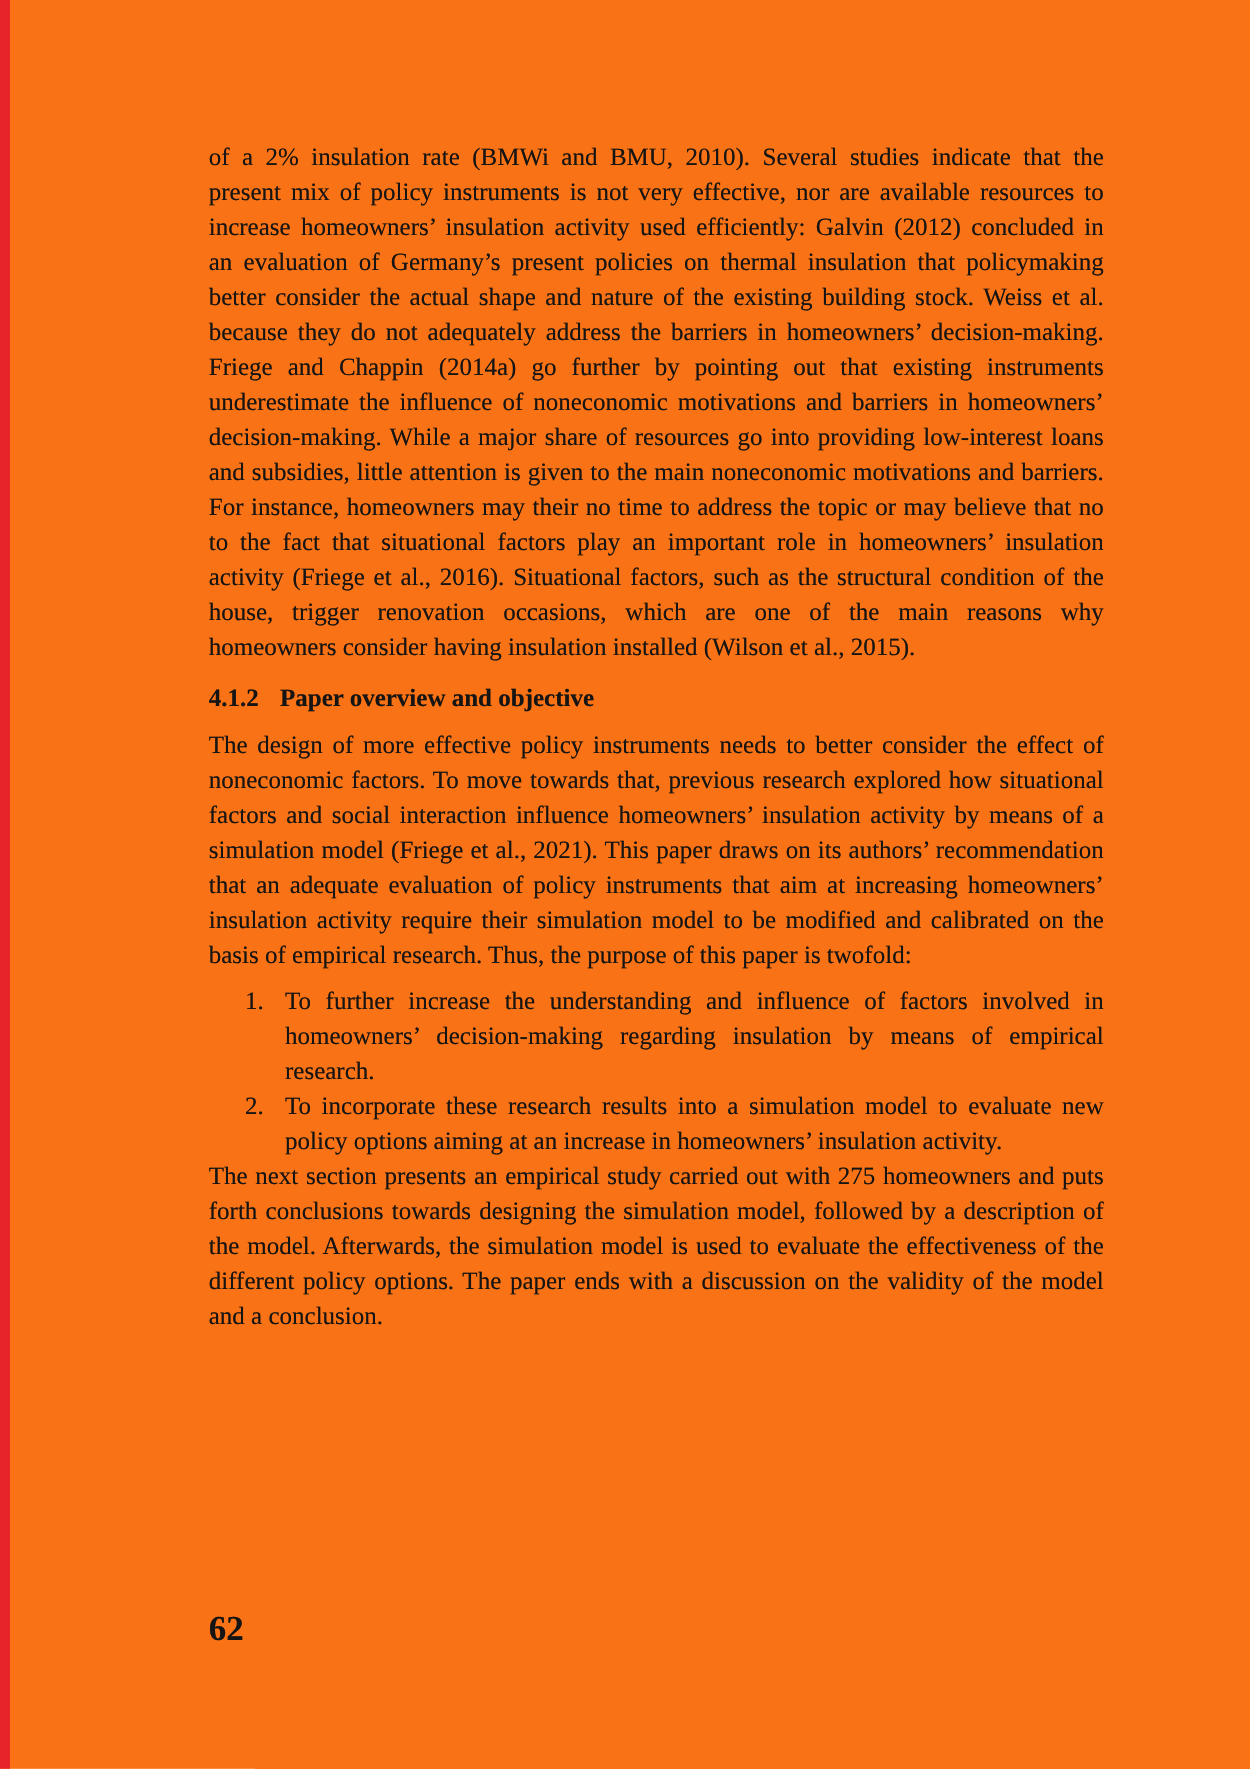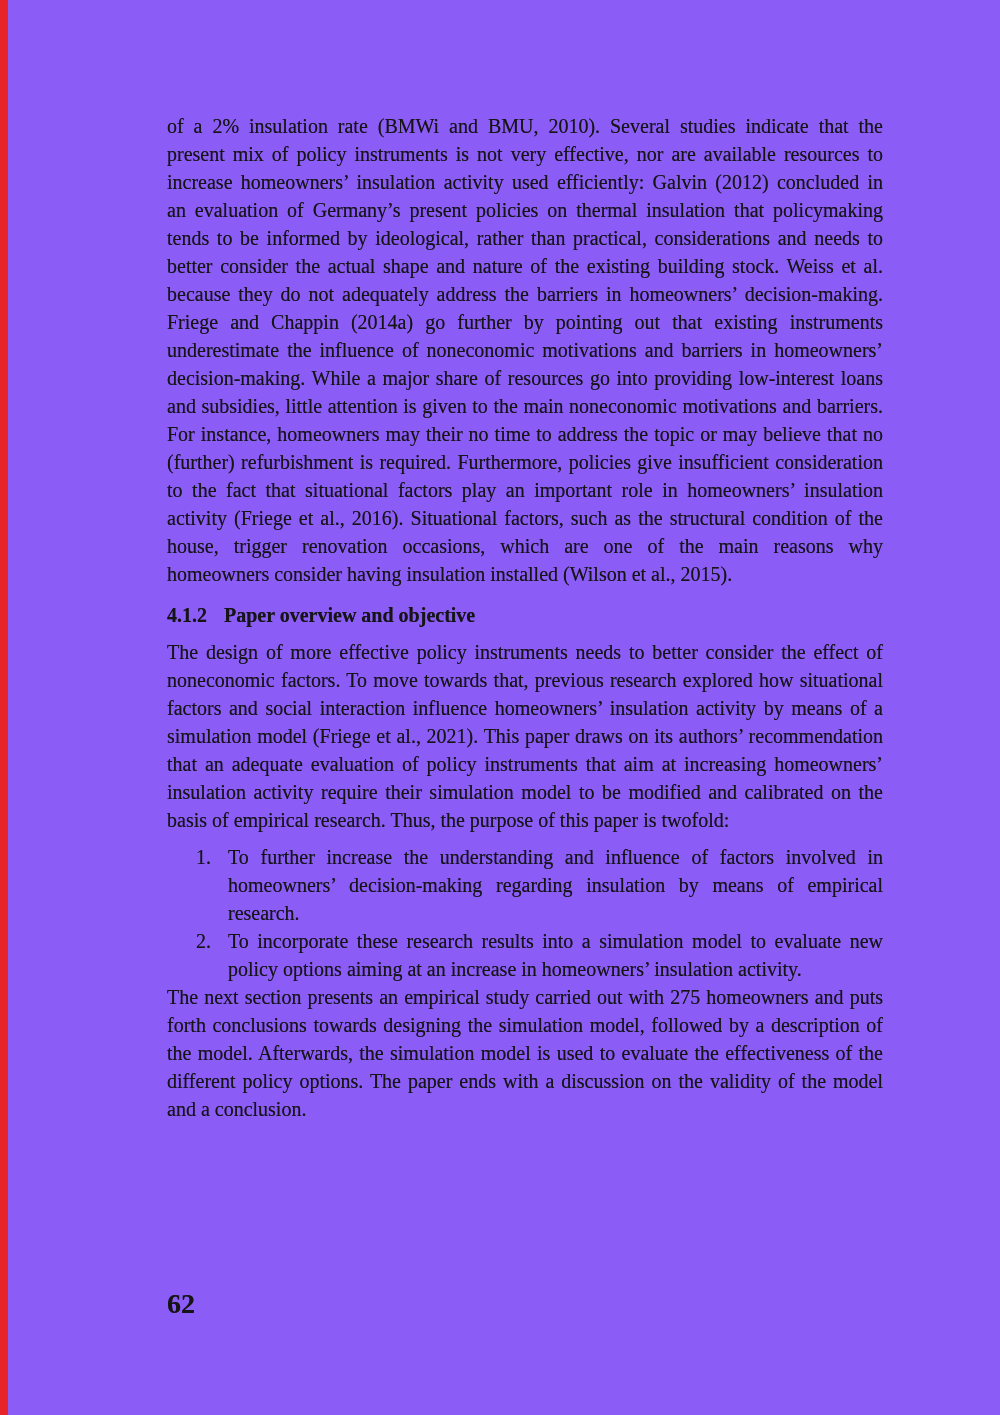--- a/index.html
+++ b/index.html
@@ -8,21 +8,21 @@
     height: 1415px;
     background: #ffffff;
     font-family: "Liberation Serif", "DejaVu Serif", serif;
     color: #151515;
     position: relative;
     overflow: hidden;
   }
   .page {
     position: absolute;
     inset: 0;
-    background: #8b5cf6;
+    background: #f97316;
   }
   .edge-stripe {
     position: absolute;
     left: 0;
     top: 0;
     width: 8px;
     height: 1415px;
     background: #e8242b;
   }
   .text-col {
@@ -88,29 +88,27 @@
 
   <div class="edge-stripe"></div>
 
   <div class="text-col">
 
     <div class="para para-1">
         <div class="line">of a 2% insulation rate (BMWi and BMU, 2010). Several studies indicate that the</div>
         <div class="line">present mix of policy instruments is not very effective, nor are available resources to</div>
         <div class="line">increase homeowners’ insulation activity used efficiently: Galvin (2012) concluded in</div>
         <div class="line">an evaluation of Germany’s present policies on thermal insulation that policymaking</div>
-        <div class="line">tends to be informed by ideological, rather than practical, considerations and needs to</div>
         <div class="line">better consider the actual shape and nature of the existing building stock. Weiss et al.</div>
         <div class="line">because they do not adequately address the barriers in homeowners’ decision-making.</div>
         <div class="line">Friege and Chappin (2014a) go further by pointing out that existing instruments</div>
         <div class="line">underestimate the influence of noneconomic motivations and barriers in homeowners’</div>
         <div class="line">decision-making. While a major share of resources go into providing low-interest loans</div>
         <div class="line">and subsidies, little attention is given to the main noneconomic motivations and barriers.</div>
         <div class="line">For instance, homeowners may their no time to address the topic or may believe that no</div>
-        <div class="line">(further) refurbishment is required. Furthermore, policies give insufficient consideration</div>
         <div class="line">to the fact that situational factors play an important role in homeowners’ insulation</div>
         <div class="line">activity (Friege et al., 2016). Situational factors, such as the structural condition of the</div>
         <div class="line">house, trigger renovation occasions, which are one of the main reasons why</div>
         <div class="line last">homeowners consider having insulation installed (Wilson et al., 2015).</div>
       </div>
 
     <div class="heading">
       <span class="heading-number">4.1.2</span><span class="heading-title">Paper overview and objective</span>
     </div>
 

